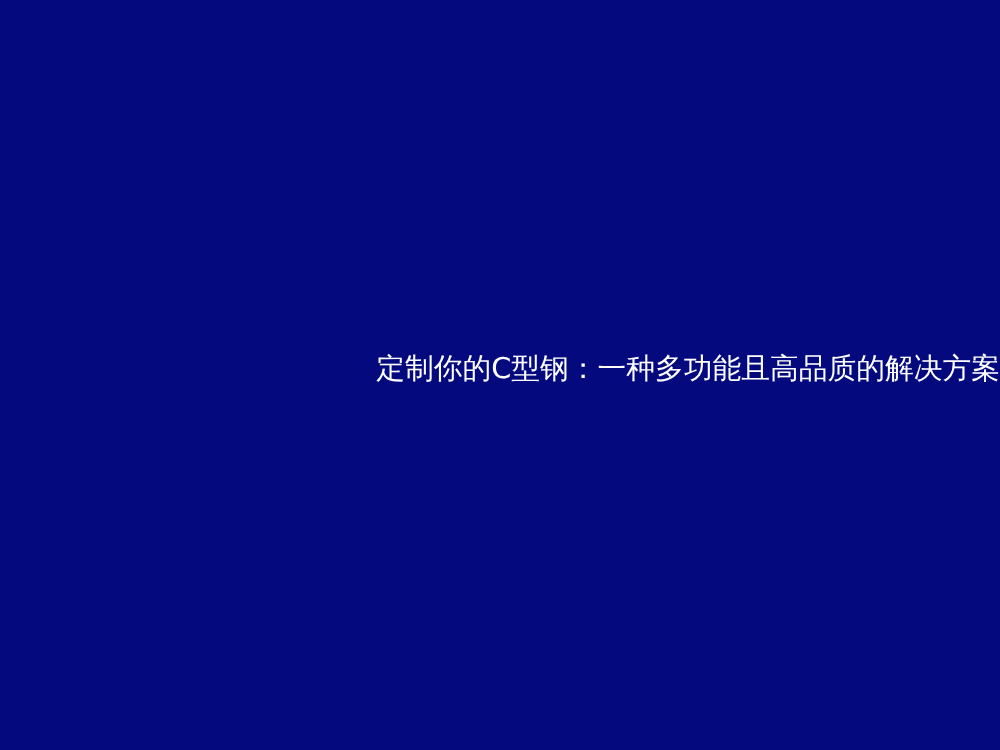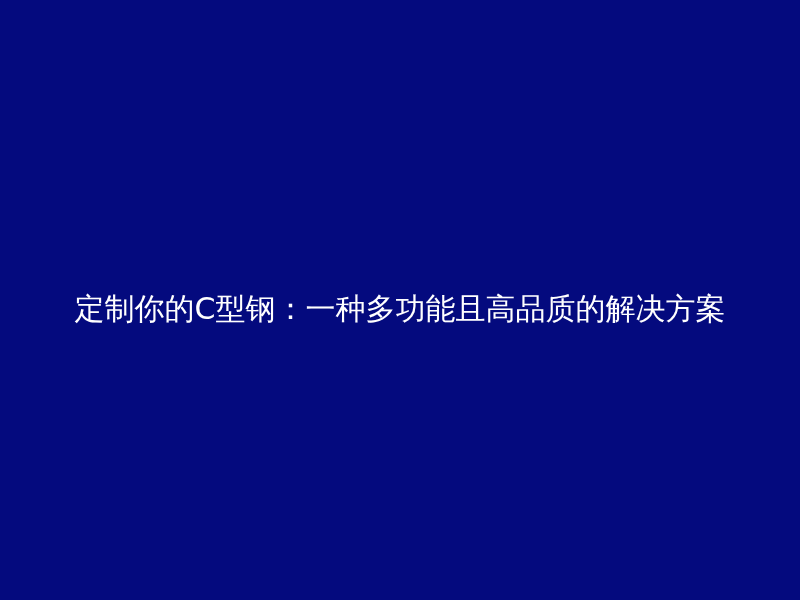--- a/index.html
+++ b/index.html
@@ -20,26 +20,26 @@
     background-color: #040A7E;
     display: flex;
     align-items: center;
     justify-content: center;
     box-sizing: border-box;
   }
   #headline {
     position: absolute;
     left: 0;
     right: 0;
-    top: 308px;
+    top: 296px;
     transform: translateY(-50%);
-    text-align: center;
+    text-align: right;
     color: #FFFFFF;
     font-family: "DejaVu Sans", "Liberation Sans", sans-serif;
-    font-size: 30px;
+    font-size: 23px;
     font-weight: 400;
     line-height: 1.1;
     letter-spacing: 0px;
     white-space: nowrap;
     user-select: none;
   }
 </style>
 </head>
 <body>
 

